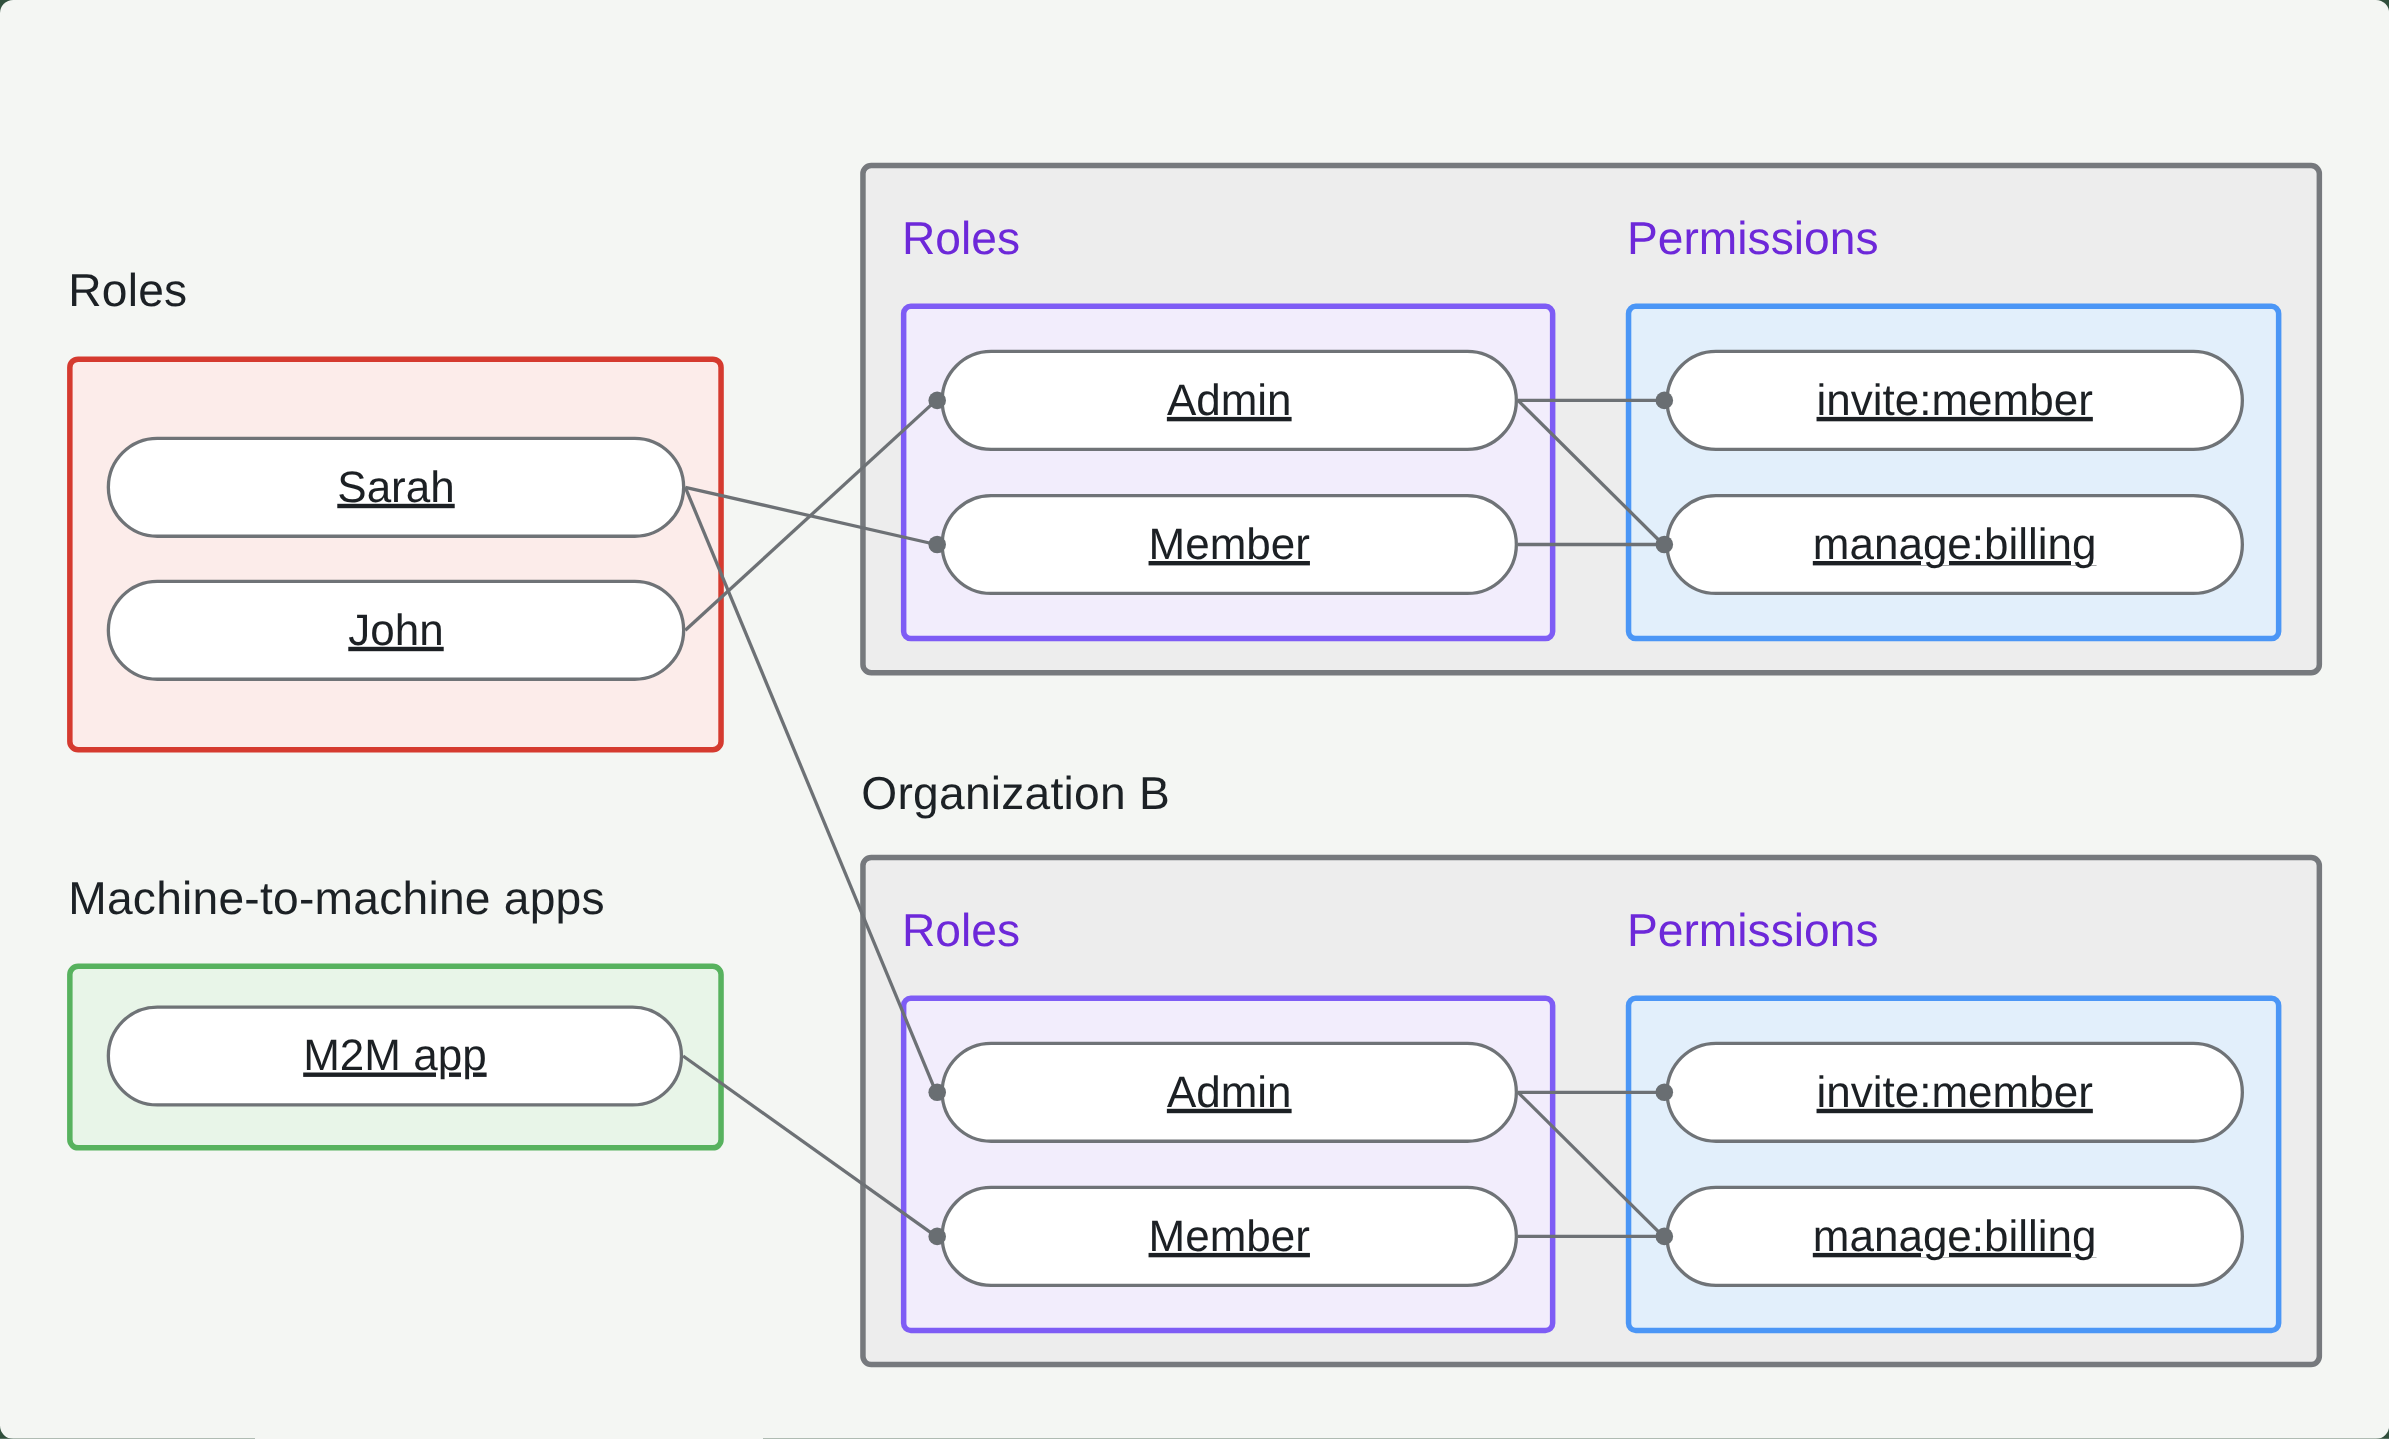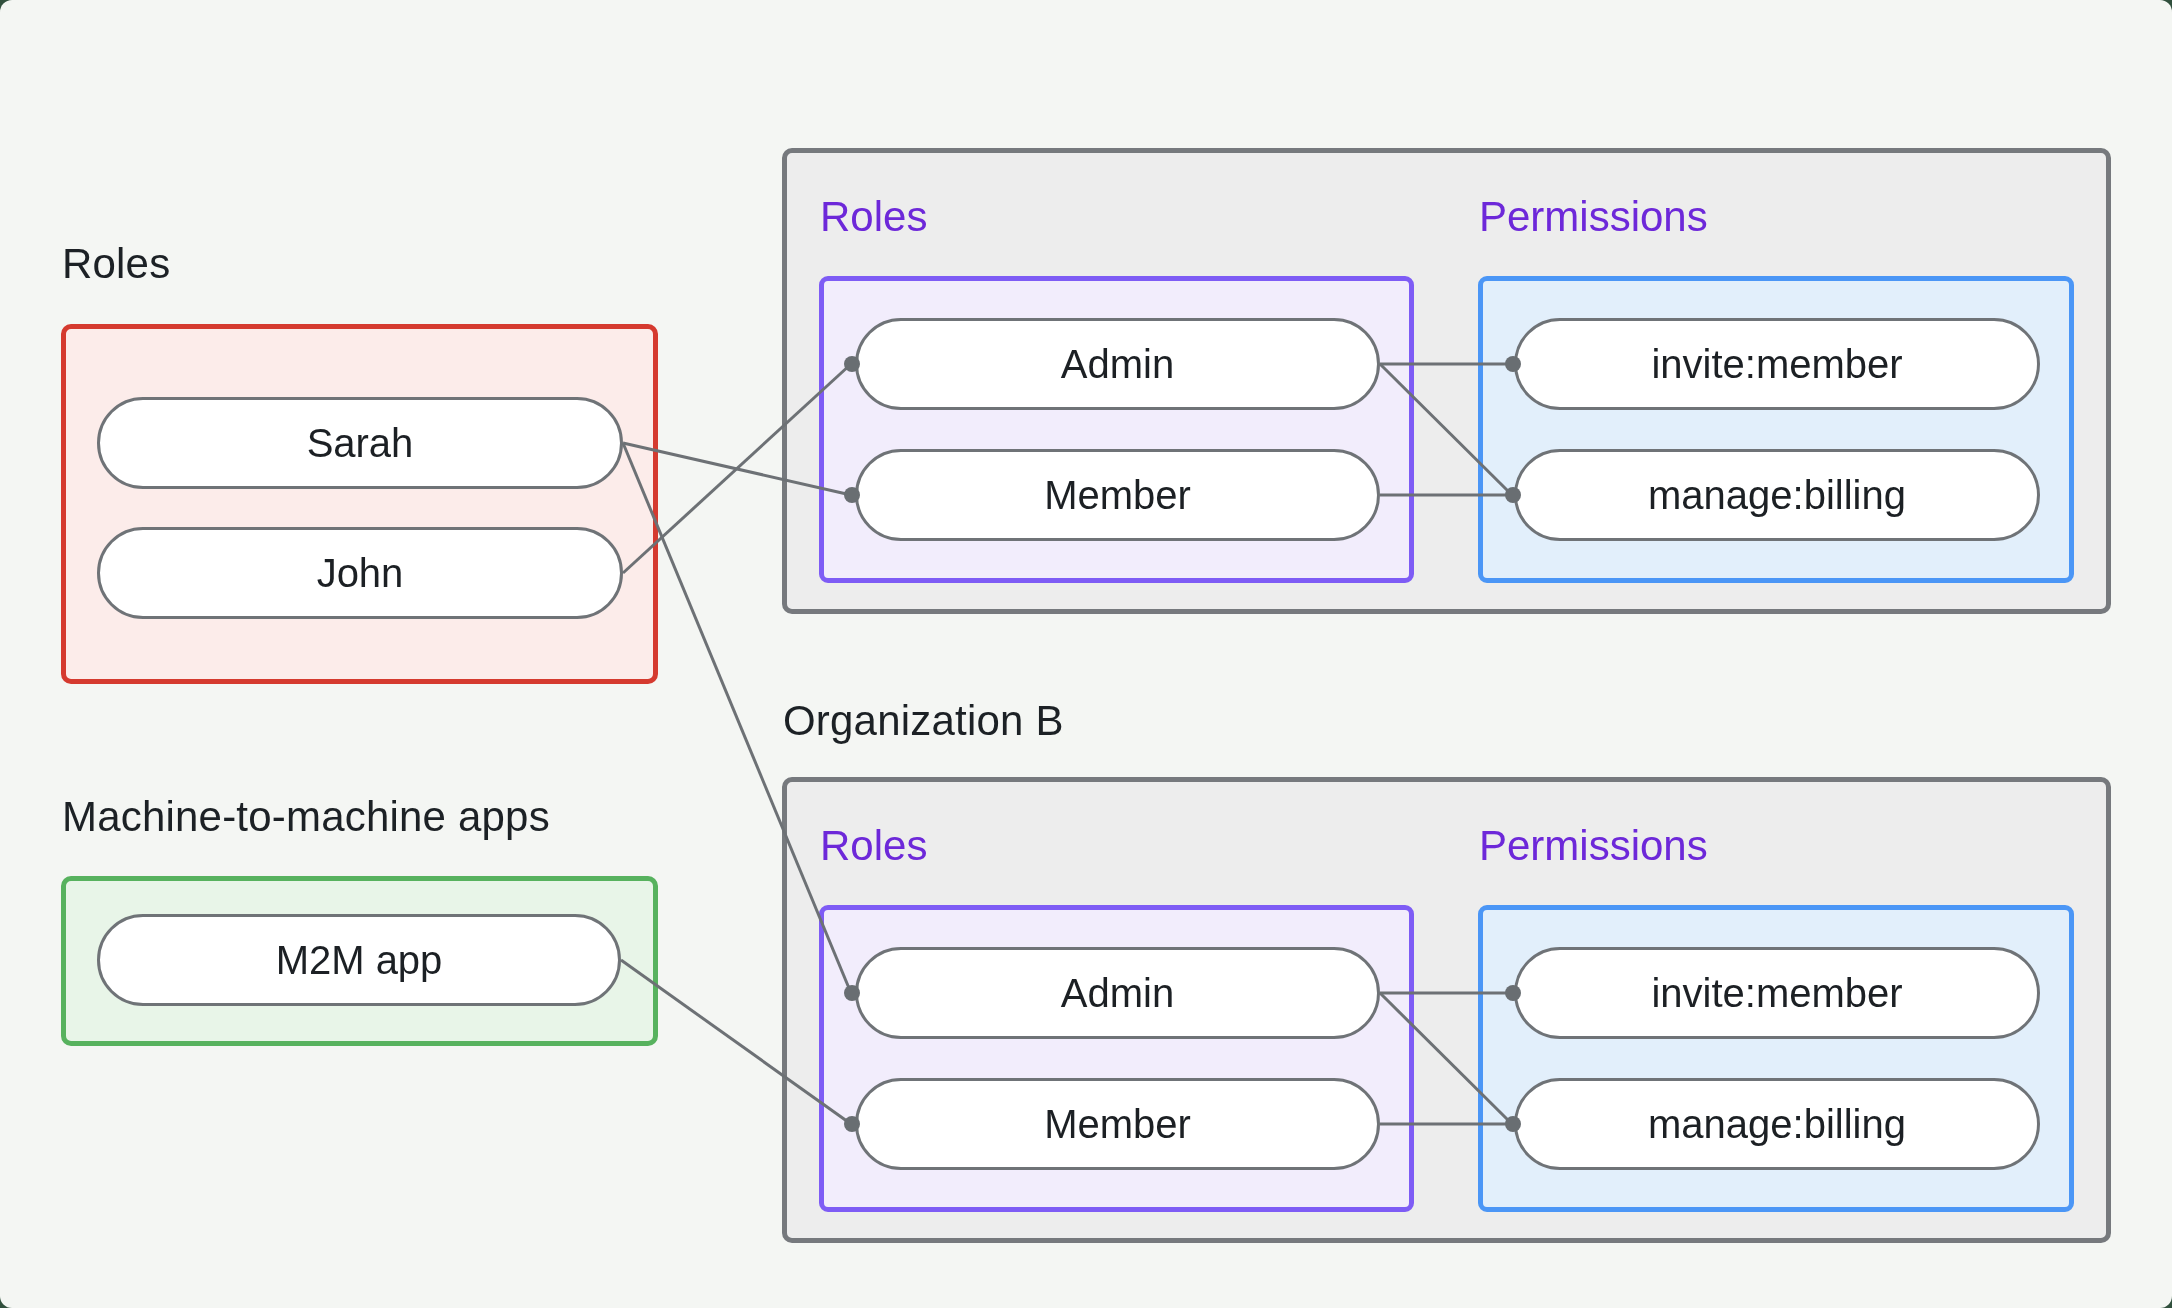--- a/index.html
+++ b/index.html
@@ -44,20 +44,21 @@
     height: 92px;
     background: #ffffff;
     border: 3px solid #6f7377;
     border-radius: 46px;
     display: flex;
     align-items: center;
     justify-content: center;
     font-size: 40px;
     color: #1c2024;
     white-space: nowrap;
+    text-decoration: underline;
   }
   svg.connectors {
     position: absolute;
     left: 0; top: 0;
     width: 2172px; height: 1308px;
     pointer-events: none;
   }
   svg.connectors line { stroke: #6d7175; stroke-width: 3; }
   svg.connectors circle { fill: #696e72; }
 </style>

